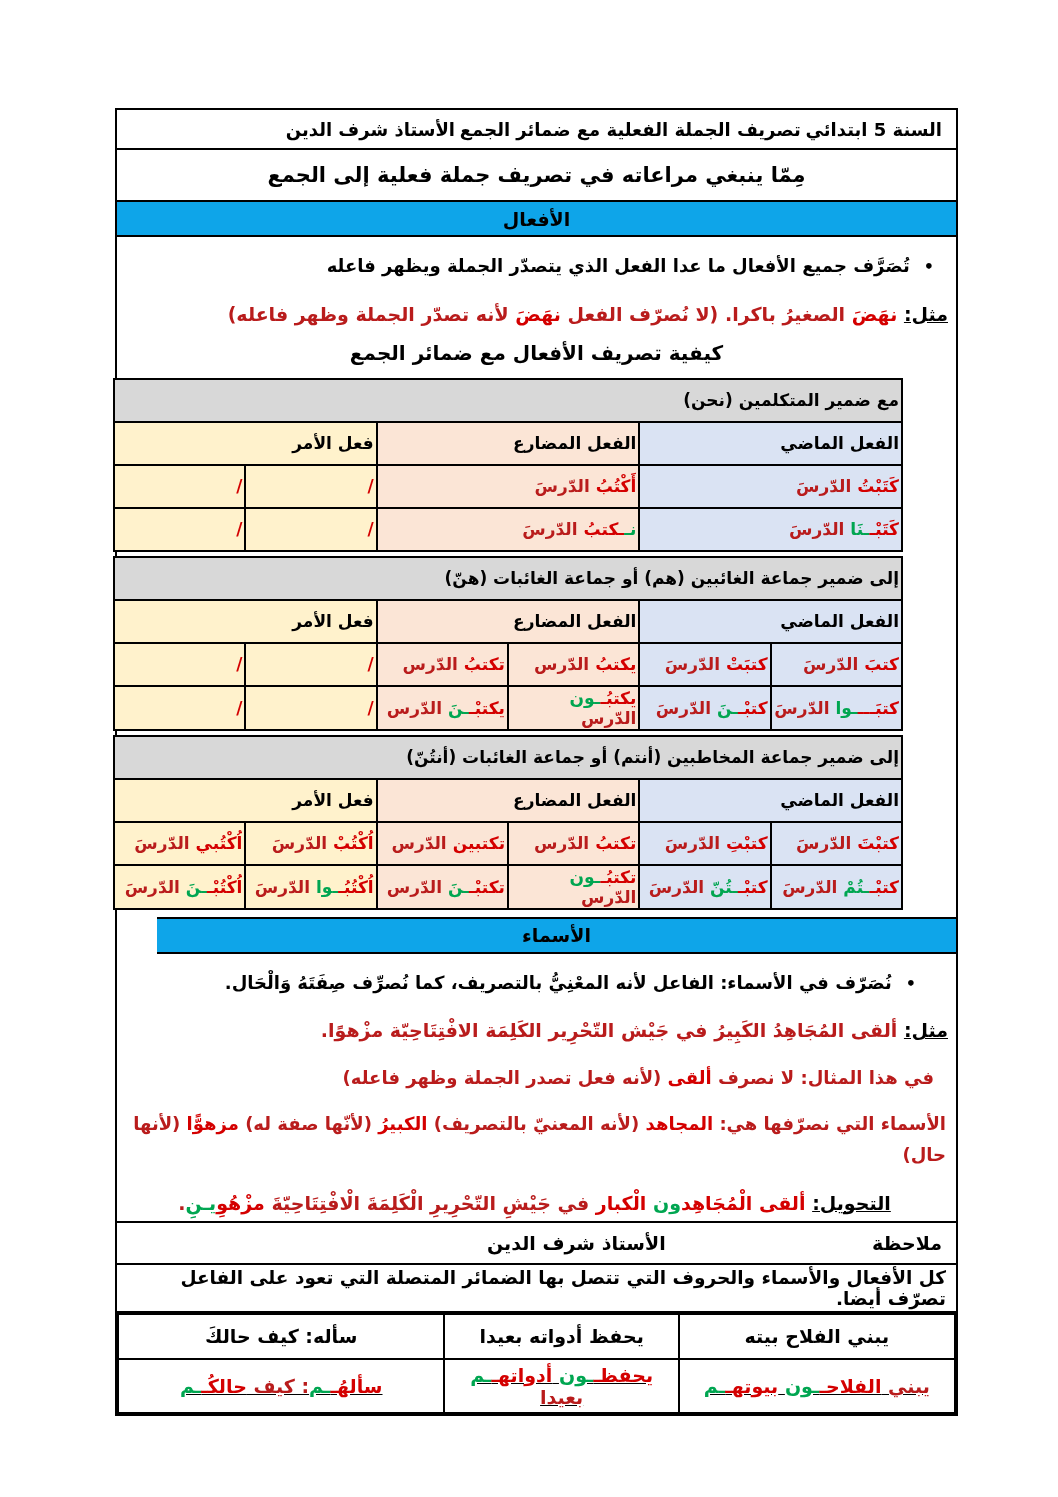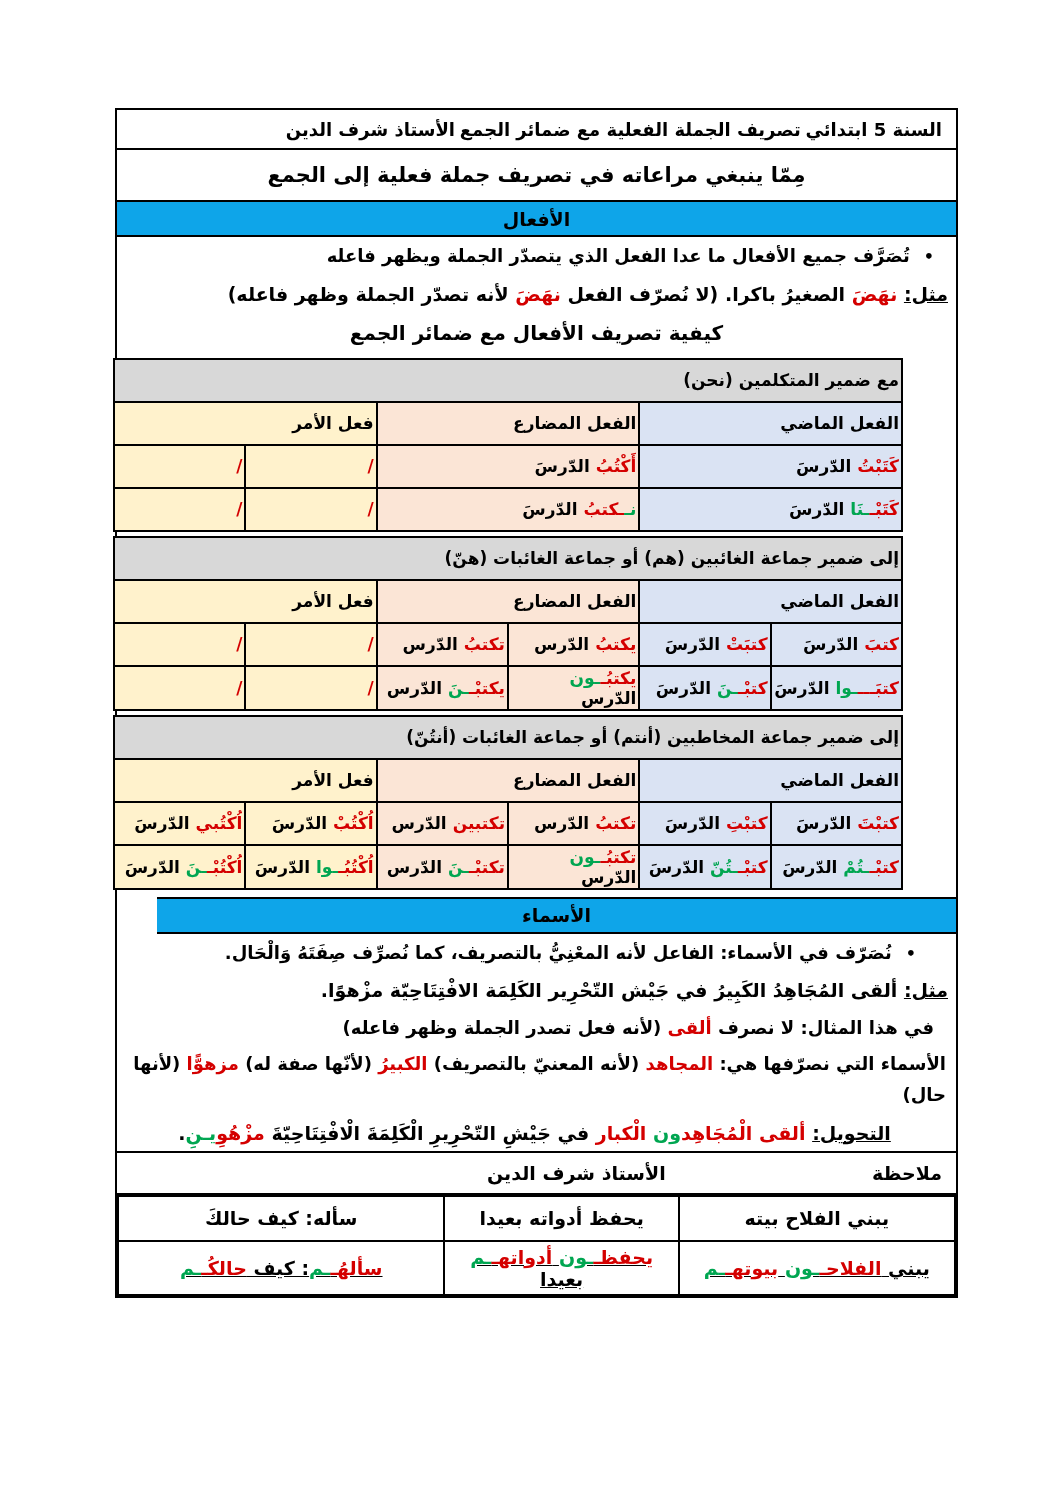--- a/index.html
+++ b/index.html
@@ -23,21 +23,21 @@
     height:52px;border-bottom:2px solid #000;
     display:flex;align-items:center;justify-content:center;
     font-weight:bold;font-size:21px;
   }
   .section-band{
     height:33px;background:#0ea5e9;border-bottom:2px solid #000;
     display:flex;align-items:center;justify-content:center;
     font-weight:bold;font-size:19px;
   }
   .band-top{border-top:2px solid #000;margin-left:40px;}
-  .para{font-weight:bold;font-size:18px;line-height:1.7;padding:4px 22px 2px 10px;}
+  .para{font-weight:bold;font-size:18px;line-height:1.7;padding:14px 22px 2px 10px;}
   .para .bullet-dot{margin-left:14px;font-size:16px;}
   .center-bold{text-align:center;font-size:20px;padding:4px 0 6px 0;}
   .rtl-right{text-align:right;}
   .centered{text-align:center;margin-left:8px;}
   .heavy{font-size:19px;}
   
   .conj-wrap{padding:2px 53px 3px 0;}
   table.conj{
     width:790px;border-collapse:collapse;table-layout:fixed;
     margin:0 0 4px 0;
@@ -48,21 +48,21 @@
     box-sizing:border-box;
   }
   td.band{background:#d8d8d8;font-size:18px;height:38px;}
   td.past{background:#dae3f3;}
   td.present{background:#fbe5d6;}
   td.imperative{background:#fff2cc;}
   td.slash{color:#d40000;font-weight:normal;font-size:21px;}
   
   .seg-red{color:#d40000;}
   .seg-green{color:#00a651;}
-  .seg-black{color:#000000;}
+  .seg-black{color:#b91c1c;}
   .seg-black-u{color:#000;text-decoration:underline;}
   
   .note-row{
     display:flex;align-items:center;height:40px;
     border-top:2px solid #000;border-bottom:2px solid #000;
     font-weight:bold;font-size:19px;padding:0 14px 0 0;
     justify-content:space-between;
   }
   .note-row .teacher-mid{margin-left:370px;}
   .note-text-row{
@@ -204,20 +204,21 @@
 
   <div class="para rtl-right" style="padding-right:10px;"><span class="seg-black">الأسماء التي نصرّفها هي: </span><span class="seg-red">المجاهد</span><span class="seg-black"> (لأنه المعنيّ بالتصريف) </span><span class="seg-red">الكبيرُ</span><span class="seg-black"> (لأنّها صفة له) </span><span class="seg-red">مزهوًّا</span><span class="seg-black"> (لأنها حال)</span></div>
 
   <div class="para centered heavy"><span class="seg-black-u">التحويل:</span><span class="seg-black"> </span><span class="seg-red">ألقى</span><span class="seg-black"> </span><span class="seg-red">الْمُجَاهِد</span><span class="seg-green">ون</span><span class="seg-black"> </span><span class="seg-red">الْكبار</span><span class="seg-black"> في جَيْشِ التّحْرِيرِ الْكَلِمَةَ الْافْتِتَاحِيّةَ </span><span class="seg-red">مزْهُوِ</span><span class="seg-green">يـنِ</span><span class="seg-black">.</span></div>
 
   <div class="note-row">
     <span>ملاحظة</span>
     <span class="teacher-mid">الأستاذ شرف الدين</span>
   </div>
 
+  <div class="note-text-row">كل الأفعال والأسماء والحروف التي تتصل بها الضمائر المتصلة التي تعود على الفاعل تصرّف أيضا.</div>
 
   <table class="final">
     <colgroup>
         <col class="c1">
         <col class="c2">
         <col class="c3">
       </colgroup>
     <tbody>
         <tr>
       <td>يبني الفلاح بيته</td>

